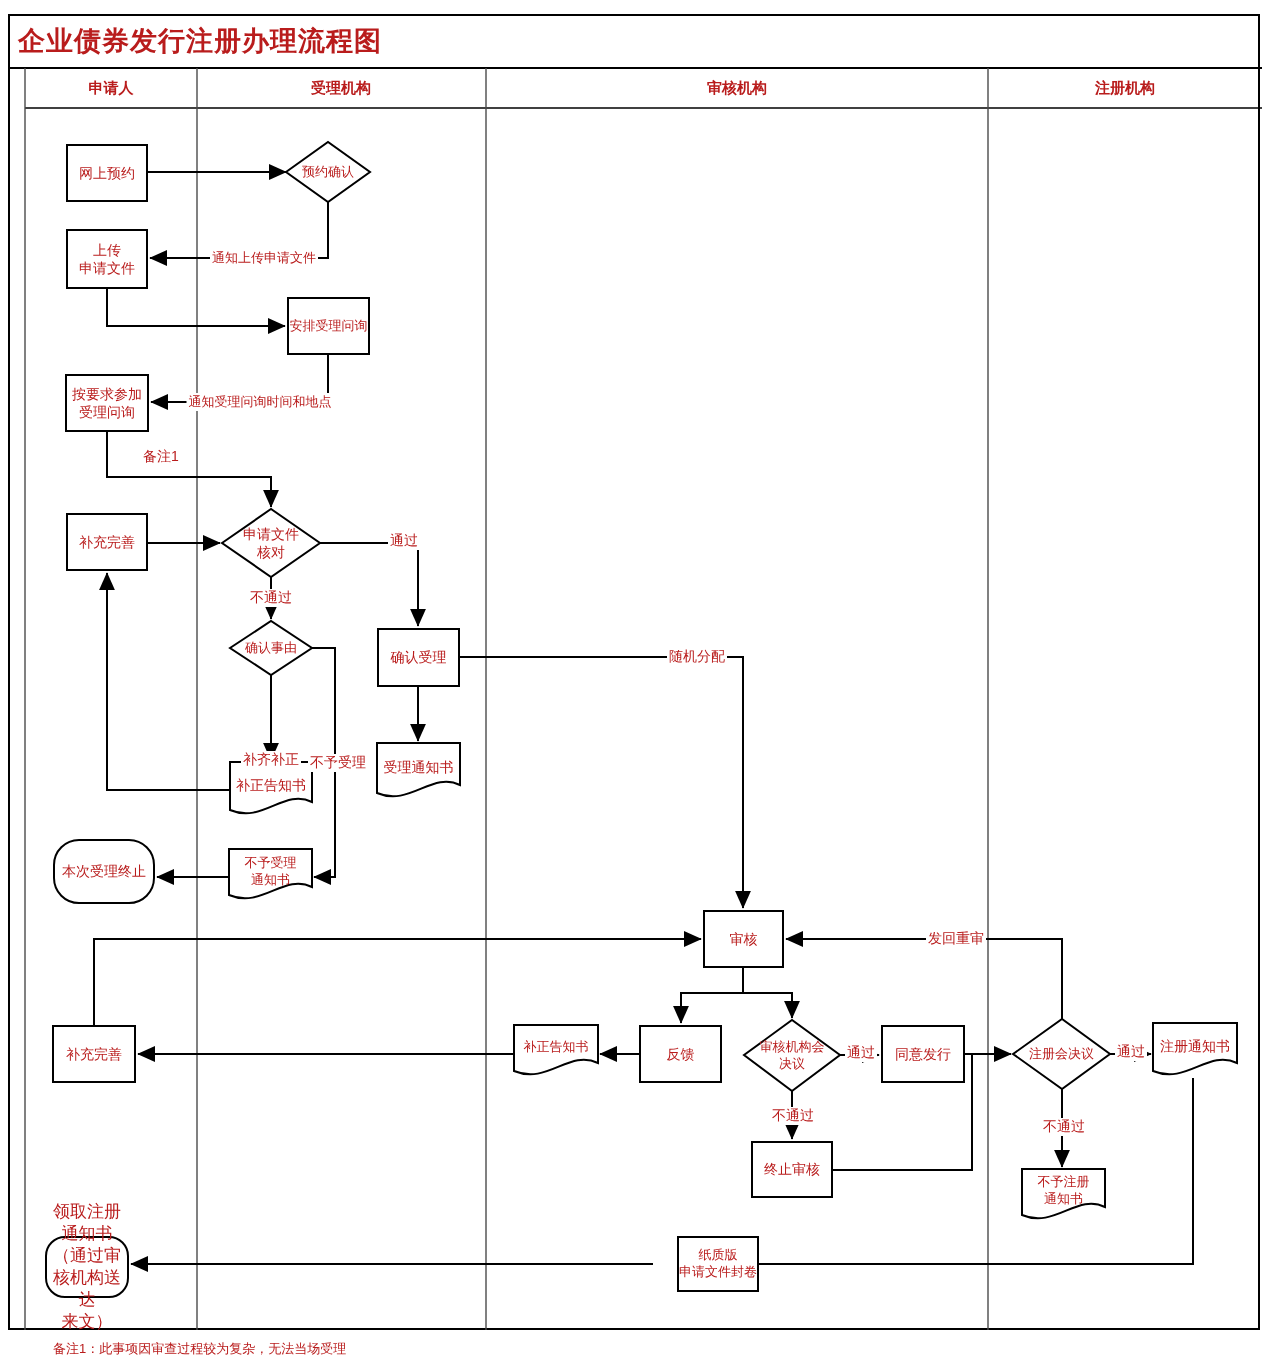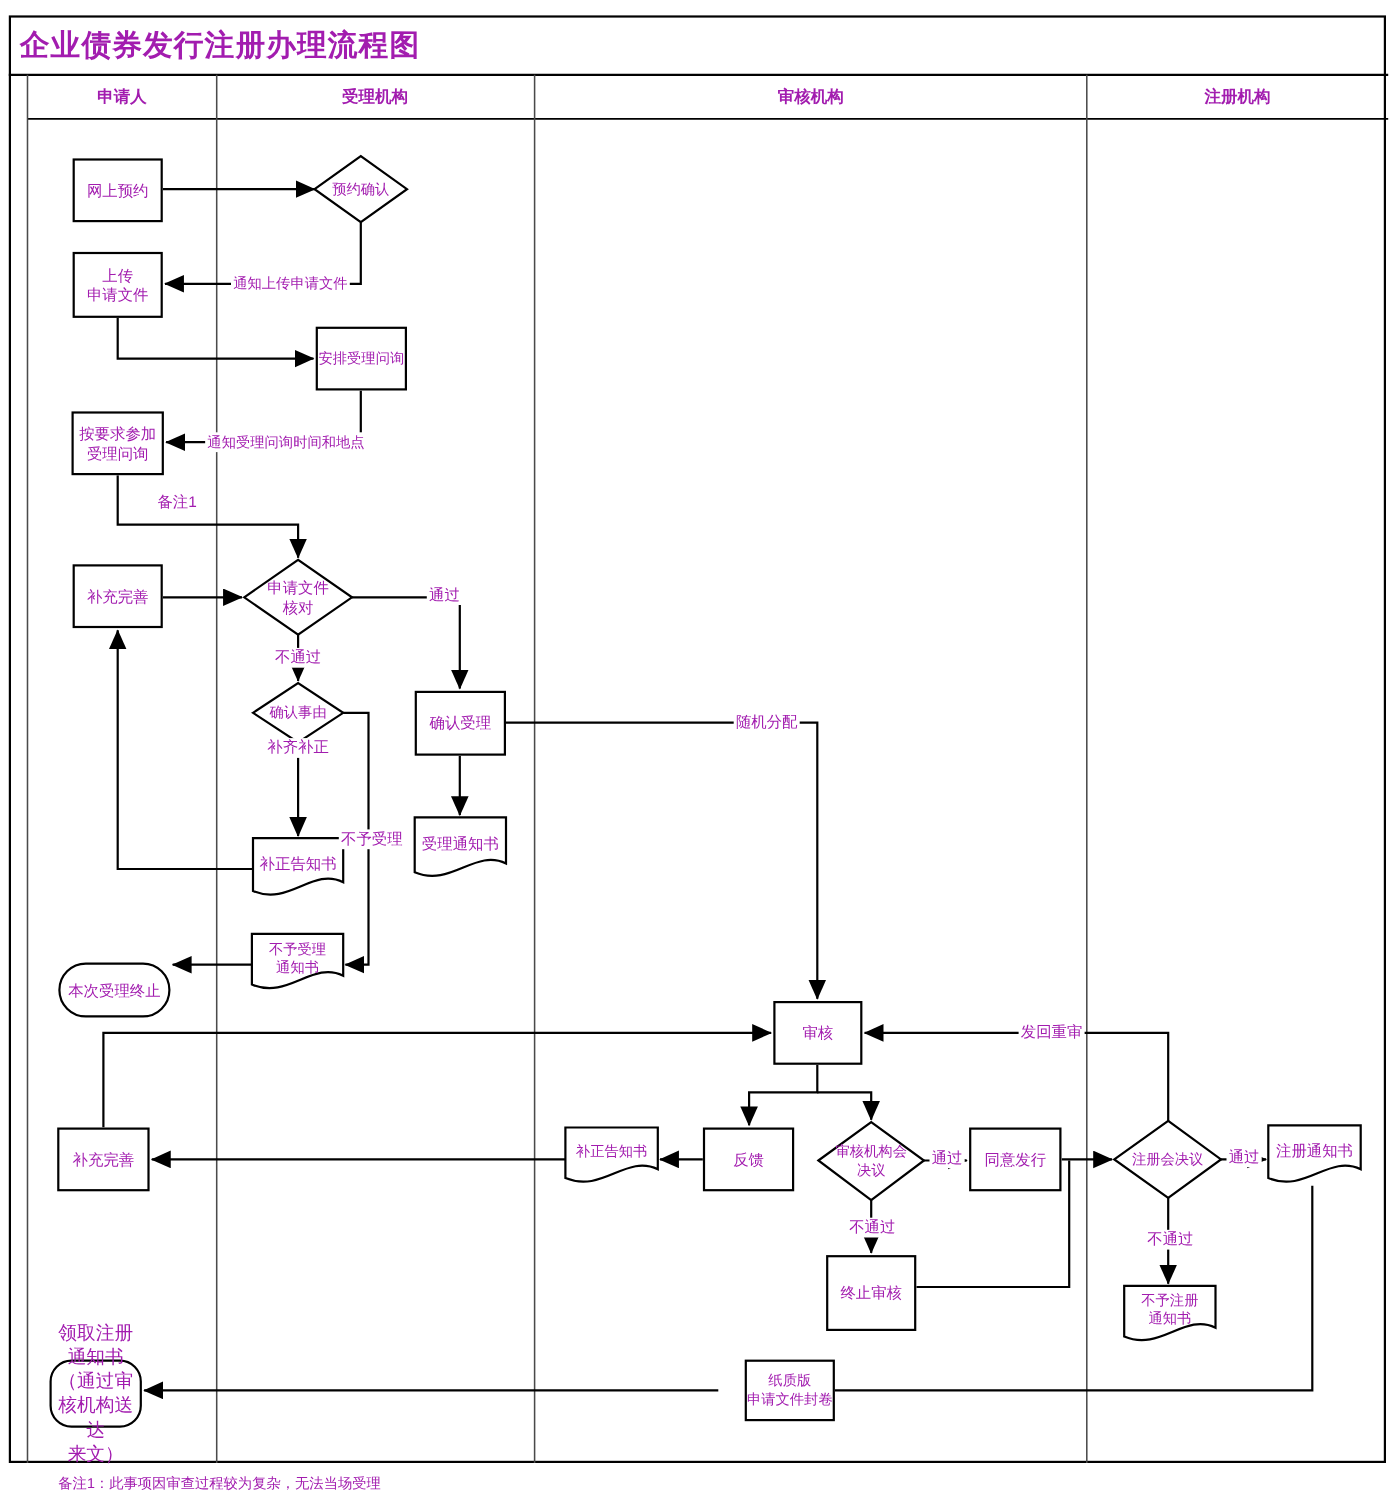--- a/index.html
+++ b/index.html
@@ -1,17 +1,17 @@
 <!DOCTYPE html>
 <html><head>
 <meta charset="utf-8">
 <style>
   html,body{margin:0;padding:0;background:#fff;}
   #canvas{position:relative;width:1270px;height:1372px;background:#fff;
-          font-family:"Liberation Sans","DejaVu Sans",sans-serif;color:#a21caf;}
+          font-family:"Liberation Sans","DejaVu Sans",sans-serif;color:#b91c1c;}
   svg.layer{position:absolute;left:0;top:0;z-index:1;}
   .frame{position:absolute;left:8px;top:14px;width:1252px;height:1316px;
          border:2px solid #000;z-index:0;box-sizing:border-box;}
   .titlebar{position:absolute;left:18px;top:14px;height:54px;display:flex;align-items:center;
             font-size:27px;font-weight:bold;letter-spacing:1px;z-index:2;}
   .lanehead{position:absolute;transform:translate(-50%,-50%);font-size:15px;font-weight:bold;z-index:2;white-space:nowrap;}
   .node{position:absolute;display:flex;align-items:center;justify-content:center;text-align:center;
         white-space:pre-line;font-size:14px;line-height:1.3;z-index:3;box-sizing:border-box;}
   .rect{border:2px solid #000;background:#fff;}
   .stadium{border:2px solid #000;background:#fff;border-radius:26px;}
@@ -100,25 +100,25 @@
   <div class="lanehead" style="left:1125px;top:88px;">注册机构</div>
 
   <div class="node rect" style="left:66px;top:144px;width:82px;height:58px;">网上预约</div>
   <div class="node rect" style="left:66px;top:229px;width:82px;height:60px;">上传
 申请文件</div>
   <div class="node rect small" style="left:287px;top:297px;width:83px;height:58px;">安排受理问询</div>
   <div class="node rect" style="left:65px;top:374px;width:84px;height:58px;">按要求参加
 受理问询</div>
   <div class="node rect" style="left:66px;top:513px;width:82px;height:58px;">补充完善</div>
   <div class="node rect" style="left:377px;top:628px;width:83px;height:59px;">确认受理</div>
-  <div class="node stadium" style="left:53px;top:875px;width:102px;height:50px;">本次受理终止</div>
+  <div class="node stadium" style="left:53px;top:839px;width:102px;height:65px;">本次受理终止</div>
   <div class="node rect" style="left:703px;top:910px;width:81px;height:58px;">审核</div>
   <div class="node rect" style="left:639px;top:1025px;width:83px;height:58px;">反馈</div>
   <div class="node rect" style="left:881px;top:1025px;width:84px;height:58px;">同意发行</div>
-  <div class="node rect" style="left:751px;top:1141px;width:82px;height:69px;">终止审核</div>
+  <div class="node rect" style="left:751px;top:1141px;width:82px;height:57px;">终止审核</div>
   <div class="node rect" style="left:52px;top:1025px;width:84px;height:58px;">补充完善</div>
   <div class="node rect small" style="left:653px;top:1236px;width:82px;height:56px;margin-left:24px;">纸质版
 申请文件封卷</div>
   <div class="node stadium" style="left:45px;top:1236px;width:84px;height:62px;font-size:17px;border-radius:20px;">领取注册通知书
 （通过审核机构送达
 来文）</div>
 
   <div class="node ghost small" style="left:286px;top:142px;width:84px;height:60px;">预约确认</div>
   <div class="node ghost" style="left:222px;top:509px;width:98px;height:68px;">申请文件
 核对</div>
@@ -133,21 +133,21 @@
   <div class="node ghost small" style="left:514px;top:1025px;width:84px;height:44px;">补正告知书</div>
   <div class="node ghost" style="left:1153px;top:1023px;width:84px;height:46px;">注册通知书</div>
   <div class="node ghost small" style="left:1022px;top:1169px;width:83px;height:44px;">不予注册
 通知书</div>
 
   <span class="elabel small" style="left:264px;top:258px;">通知上传申请文件</span>
   <span class="elabel small" style="left:260px;top:402px;">通知受理问询时间和地点</span>
   <span class="elabel" style="left:161px;top:457px;">备注1</span>
   <span class="elabel" style="left:404px;top:541px;">通过</span>
   <span class="elabel" style="left:271px;top:598px;">不通过</span>
-  <span class="elabel" style="left:271px;top:680px;">补齐补正</span>
+  <span class="elabel" style="left:271px;top:760px;">补齐补正</span>
   <span class="elabel" style="left:338px;top:763px;">不予受理</span>
   <span class="elabel" style="left:697px;top:657px;">随机分配</span>
   <span class="elabel" style="left:956px;top:939px;">发回重审</span>
   <span class="elabel" style="left:861px;top:1053px;">通过</span>
   <span class="elabel" style="left:793px;top:1116px;">不通过</span>
   <span class="elabel" style="left:1131px;top:1052px;">通过</span>
   <span class="elabel" style="left:1064px;top:1127px;">不通过</span>
 
   <div class="note">备注1：此事项因审查过程较为复杂，无法当场受理</div>
 

